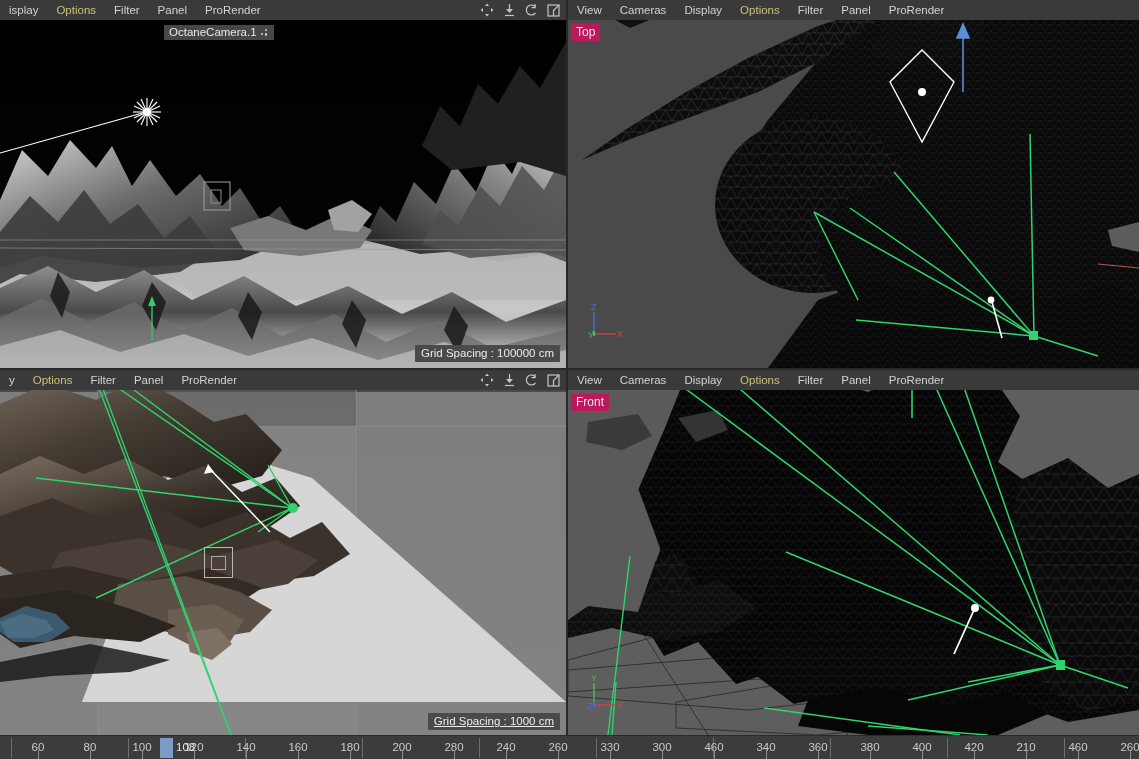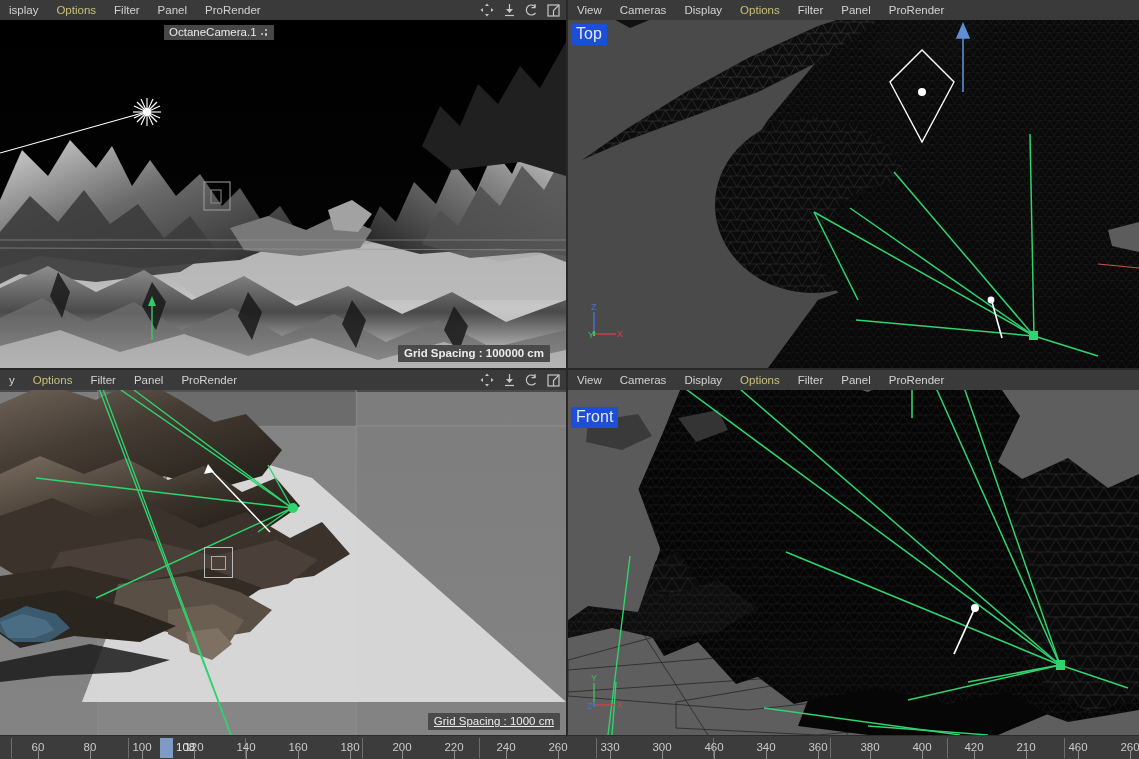--- a/index.html
+++ b/index.html
@@ -36,22 +36,22 @@
     padding: 0 9px; line-height: 20px; cursor: default;
   }
   .menu-item.active { color: #c9c077; }
   .menu-spacer { flex: 1 1 auto; }
   .vp-ctrls { display: flex; align-items: center; padding-right: 6px; gap: 9px; }
   .vp-ctrls svg { display: block; }
 
   
   .vp-label {
     position: absolute; z-index: 30;
-    background: #1d4ed8;
-    color: #e8e8e8; font-size: 16px;
+    background: #be185d;
+    color: #e8e8e8; font-size: 12px;
     padding: 1px 5px 2px 5px;
     border-radius: 1px;
     white-space: nowrap;
   }
   .cam-label {
     position: absolute; z-index: 30;
     background: #474747;
     color: #e8e8e8; font-size: 11.5px;
     padding: 1px 4px 2px 5px;
     display: flex; align-items: center; gap: 4px;
@@ -247,21 +247,21 @@
 
       <div class="cam-label" style="left:164px; top:25px;">
         <span>OctaneCamera.1</span>
         <span class="cam-dots">
             <i></i>
             <i></i>
             <i></i>
           </span>
       </div>
 
-      <div class="grid-badge" style="right:16px; bottom:6px;font-weight:bold;">Grid Spacing : 100000 cm</div>
+      <div class="grid-badge" style="right:6px; bottom:6px;">Grid Spacing : 100000 cm</div>
     </div>
 
     <div class="viewport vp-tr">
       <div class="scene">
         <svg class="fill" viewBox="0 0 571 368" preserveAspectRatio="none">
           <defs>
             <pattern id="triMeshA" width="9" height="8" patternUnits="userSpaceOnUse">
               <path d="M0,8 L4.5,0 L9,8 M0,0 L9,0" stroke="#3d3d3d" stroke-width="0.5" fill="none"></path>
             </pattern>
             <pattern id="triMeshB" width="13" height="11" patternUnits="userSpaceOnUse">
@@ -586,21 +586,21 @@
       <div class="vp-menu">
         <span class="menu-item">View</span>
         <span class="menu-item">Cameras</span>
         <span class="menu-item">Display</span>
         <span class="menu-item active">Options</span>
         <span class="menu-item">Filter</span>
         <span class="menu-item">Panel</span>
         <span class="menu-item">ProRender</span>
       </div>
 
-      <div class="vp-label" style="left:3px; top:24px;margin-top:13px;">Front</div>
+      <div class="vp-label" style="left:3px; top:24px;">Front</div>
 
       <div class="axis-giz" style="left:18px; bottom:22px;">
         <svg width="40" height="40" viewBox="0 0 40 40">
           <line x1="8" y1="32" x2="8" y2="10" stroke="#3fbf55" stroke-width="1.4"></line>
           <text x="5" y="8" fill="#3fbf55">Y</text>
           <line x1="8" y1="32" x2="30" y2="32" stroke="#cc4444" stroke-width="1.4"></line>
           <text x="31" y="35" fill="#cc4444">X</text>
           <text x="1" y="36" fill="#4a6fd0">Z</text>
           <line x1="8" y1="29" x2="8" y2="34" stroke="#4a6fd0" stroke-width="2.2"></line>
         </svg>
@@ -649,21 +649,21 @@
         </div>
         <div class="tl-tick" style="left: 350px;">
           <span class="lbl">180</span>
           <span class="mark"></span>
         </div>
         <div class="tl-tick" style="left: 402px;">
           <span class="lbl">200</span>
           <span class="mark"></span>
         </div>
         <div class="tl-tick" style="left: 454px;">
-          <span class="lbl">220</span>
+          <span class="lbl">280</span>
           <span class="mark"></span>
         </div>
         <div class="tl-tick" style="left: 506px;">
           <span class="lbl">240</span>
           <span class="mark"></span>
         </div>
         <div class="tl-tick" style="left: 558px;">
           <span class="lbl">260</span>
           <span class="mark"></span>
         </div>

